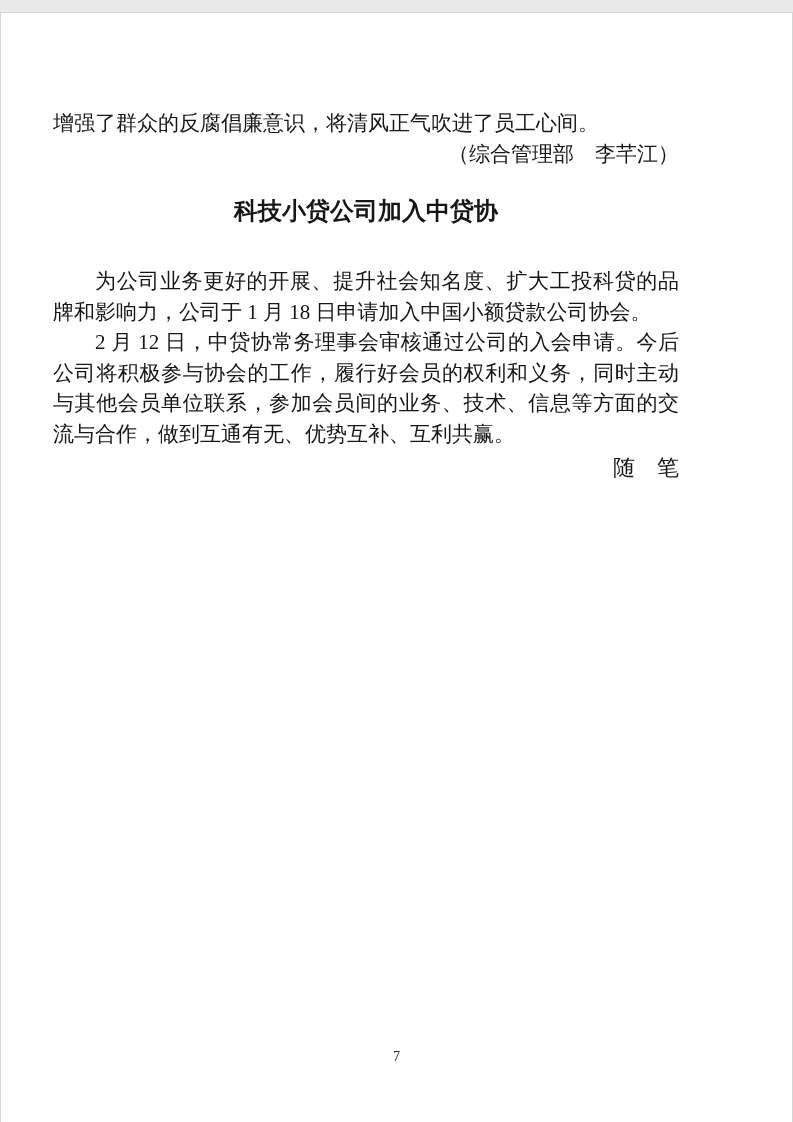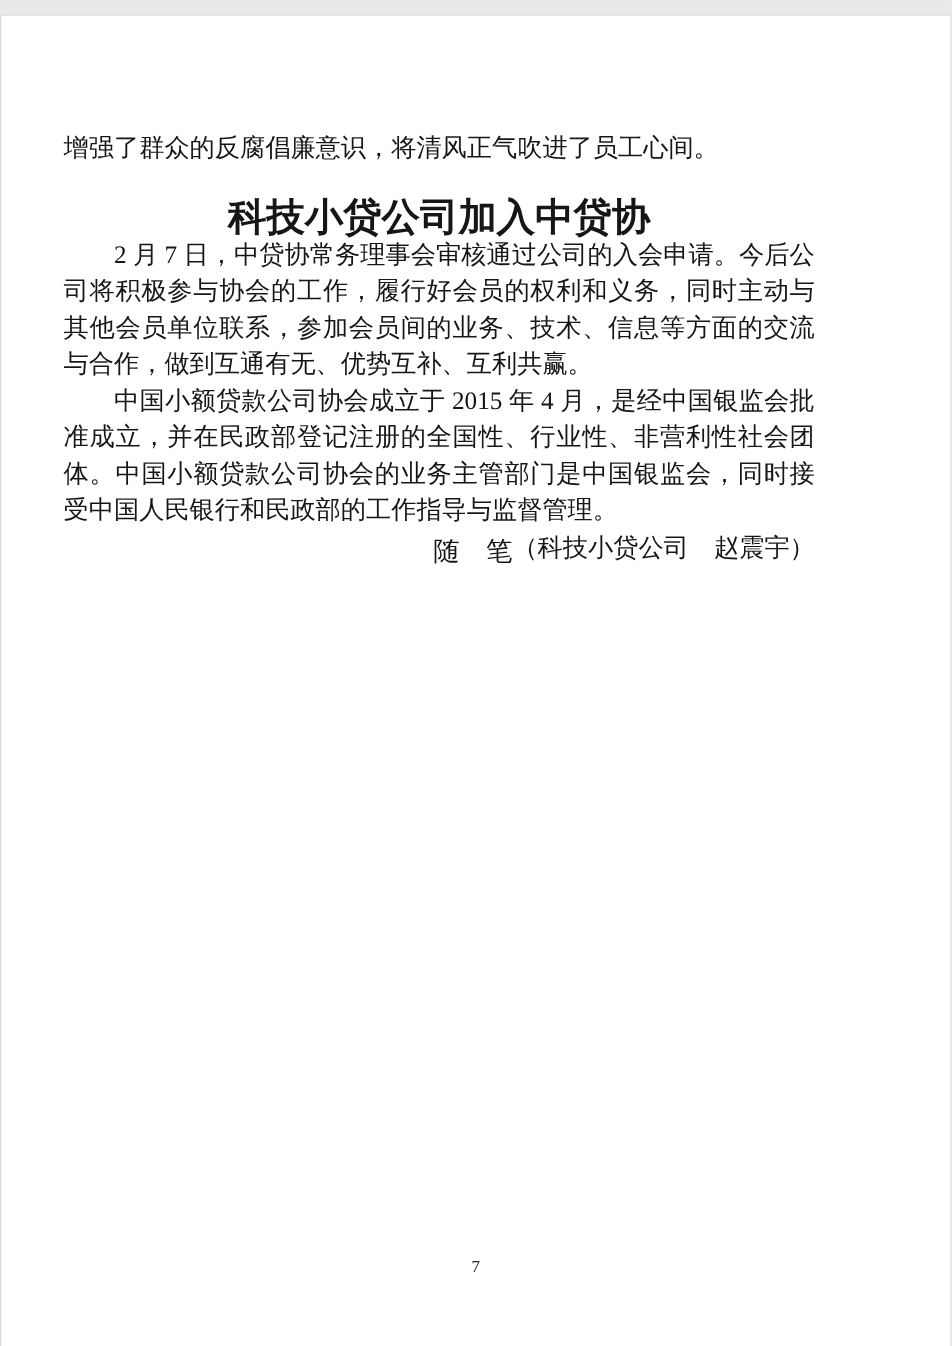--- a/index.html
+++ b/index.html
@@ -24,21 +24,21 @@
     word-break: break-all;
   }
   .indent { text-indent: 2em; }
   .attribution-line {
     font-size: 21px;
     line-height: 30.5px;
     text-align: right;
   }
   .article-title {
     font-family: "Liberation Sans", "DejaVu Sans", sans-serif;
-    font-size: 32px;
+    font-size: 24px;
     font-weight: 600;
     text-align: center;
     line-height: 32px;
     margin-top: 26px;
   }
   .first-para { margin-top: 39px; }
   .attr-inline { float: right; text-indent: 0; }
   .section-marker {
     font-size: 24px;
     font-weight: bold;
@@ -64,28 +64,29 @@
     color: #222222;
   }
 </style>
 </head>
 <body>
 
 <div class="page">
 
   <div>
     <p class="body-text">增强了群众的反腐倡廉意识，将清风正气吹进了员工心间。</p>
+    <p class="attribution-line">（综合管理部　李芊江）</p>
   </div>
 
   <h1 class="article-title">科技小贷公司加入中贷协</h1>
 
+  <p class="body-text indent first-para">为公司业务更好的开展、提升社会知名度、扩大工投科贷的品牌和影响力，公司于 1 月 18 日申请加入中国小额贷款公司协会。</p>
 
-  <p class="body-text indent">2 月 7 日，中贷协常务理事会审核通过公司的入会申请。今后公司将积极参与协会的工作，履行好会员的权利和义务，同时主动与其他会员单位联系，参加会员间的业务、技术、信息等方面的交流与合作，做到互通有无、优势互补、互利共赢。</p>
+  <p class="body-text indent">2 月 12 日，中贷协常务理事会审核通过公司的入会申请。今后公司将积极参与协会的工作，履行好会员的权利和义务，同时主动与其他会员单位联系，参加会员间的业务、技术、信息等方面的交流与合作，做到互通有无、优势互补、互利共赢。</p>
 
-  <p class="body-text indent"><span>中国小额贷款公司协会成立于 2015 年 4 月，是经中国银监会批准成立，并在民政部登记注册的全国性、行业性、非营利性社会团体。中国小额贷款公司协会的业务主管部门是中国银监会，同时接受中国人民银行和民政部的工作指导与监督管理。</span><span class="attr-inline">（科技小贷公司　赵震宇）</span></p>
 
 
   <h2 class="essay-title">随　笔</h2>
 
 
   <div class="page-number">7</div>
 
 </div>
 
 </body></html>

